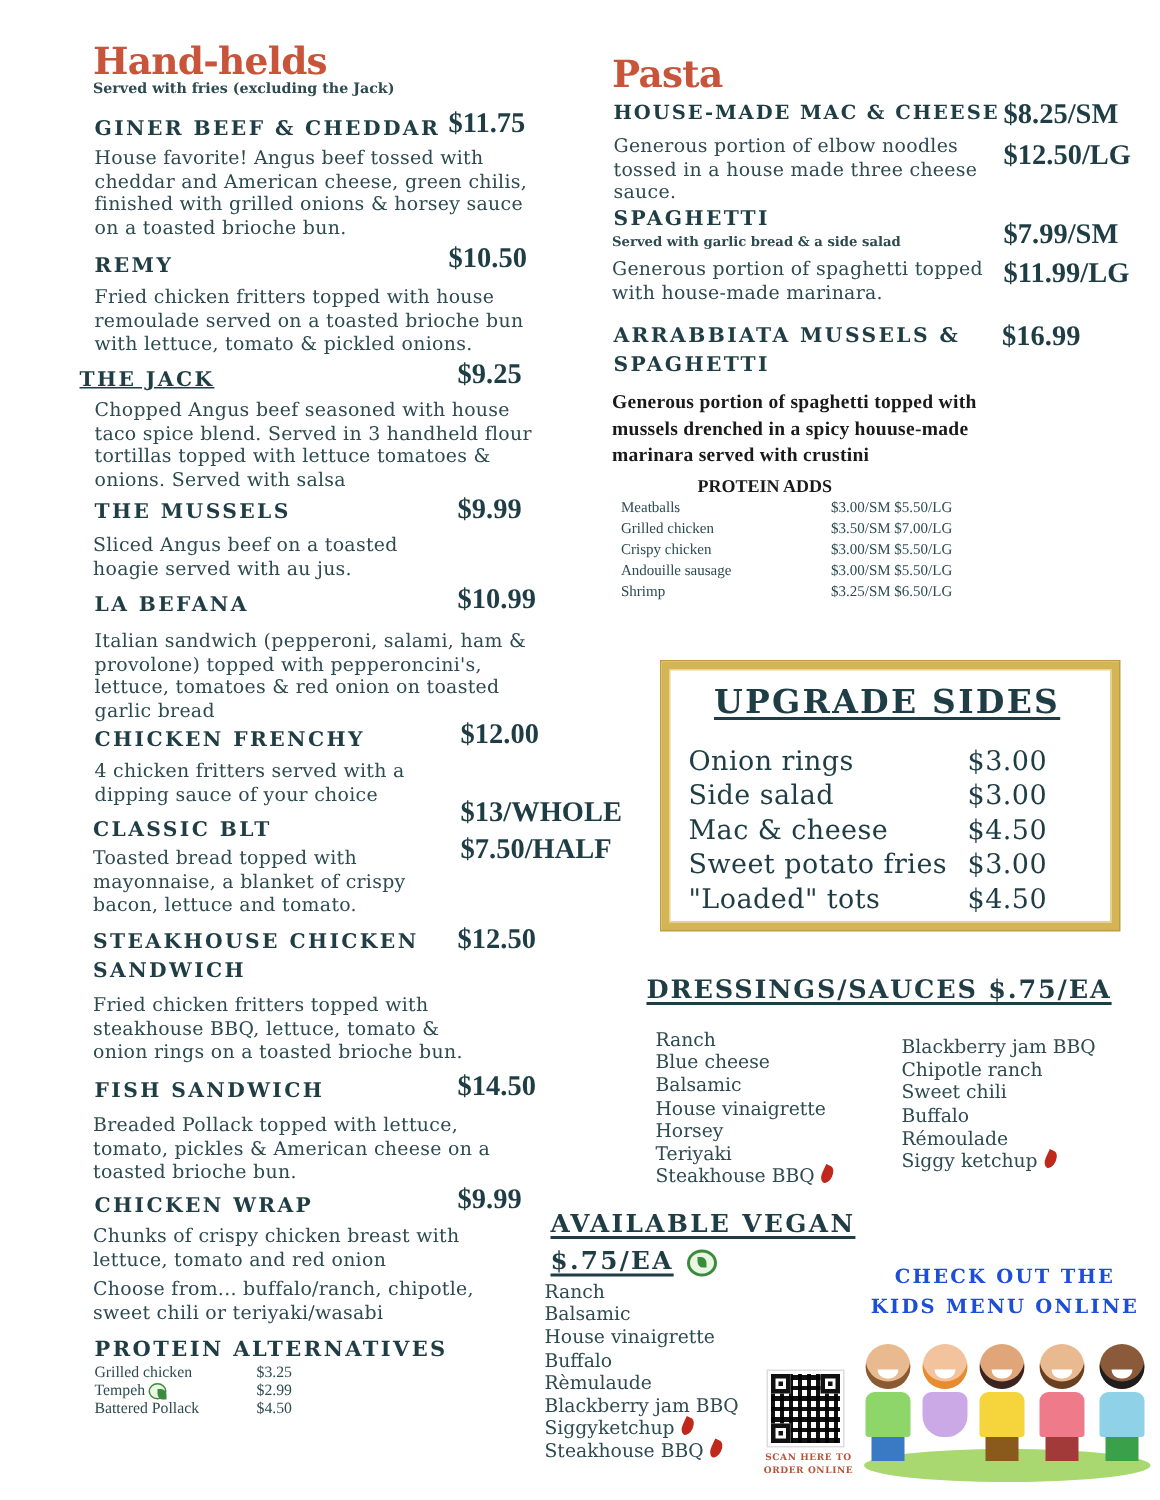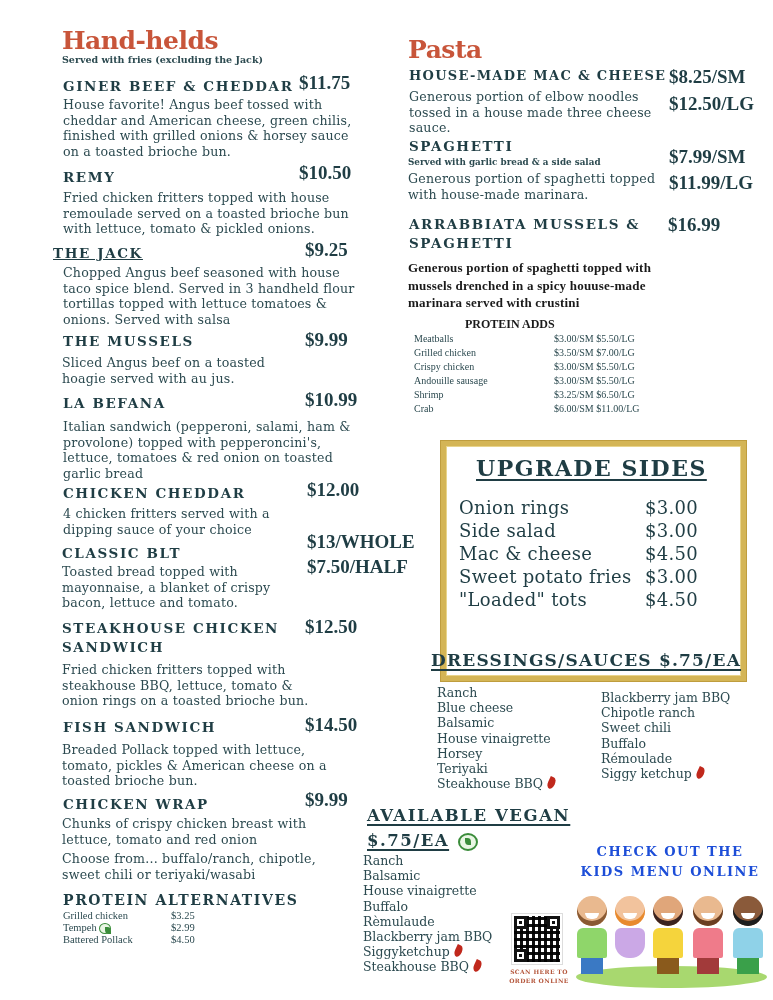--- a/index.html
+++ b/index.html
@@ -52,21 +52,21 @@
 <div class="abs desc" style="left:63px; top:265px; width:300px;">Chopped Angus beef seasoned with house taco spice blend. Served in 3 handheld flour tortillas topped with lettuce tomatoes &amp; onions. Served with salsa</div>
 
 <div class="abs item-name" style="left:63px; top:333px;">THE MUSSELS</div>
 <div class="abs price" style="left:305px; top:329px;">$9.99</div>
 <div class="abs desc" style="left:62px; top:355px; width:230px;">Sliced Angus beef on a toasted hoagie served with au jus.</div>
 
 <div class="abs item-name" style="left:63px; top:395px;">LA BEFANA</div>
 <div class="abs price" style="left:305px; top:389px;">$10.99</div>
 <div class="abs desc" style="left:63px; top:419px; width:300px;">Italian sandwich (pepperoni, salami, ham &amp; provolone) topped with pepperoncini's, lettuce, tomatoes &amp; red onion on toasted garlic bread</div>
 
-<div class="abs item-name" style="left:63px; top:485px;">CHICKEN CHEDDAR</div>
+<div class="abs item-name" style="left:63px; top:485px;">CHICKEN FRENCHY</div>
 <div class="abs price" style="left:307px; top:479px;">$12.00</div>
 <div class="abs desc" style="left:63px; top:506px; width:240px;">4 chicken fritters served with a dipping sauce of your choice</div>
 
 <div class="abs item-name" style="left:62px; top:545px;">CLASSIC BLT</div>
 <div class="abs price" style="left:307px; top:531px;">$13/WHOLE</div>
 <div class="abs price" style="left:307px; top:556px;">$7.50/HALF</div>
 <div class="abs desc" style="left:62px; top:564px; width:240px;">Toasted bread topped with mayonnaise, a blanket of crispy bacon, lettuce and tomato.</div>
 
 <div class="abs item-name" style="left:62px; top:620px;">STEAKHOUSE CHICKEN</div>
 <div class="abs item-name" style="left:62px; top:639px;">SANDWICH</div>
@@ -131,27 +131,23 @@
       <span>$3.00/SM $5.50/LG</span>
     </div>
   <div class="tiny-row" style="font-size:10px; line-height:14px;">
       <span style="width:140px;">Andouille sausage</span>
       <span>$3.00/SM $5.50/LG</span>
     </div>
   <div class="tiny-row" style="font-size:10px; line-height:14px;">
       <span style="width:140px;">Shrimp</span>
       <span>$3.25/SM  $6.50/LG</span>
     </div>
-  <div class="tiny-row" style="font-size:10px; line-height:14px;">
-      <span style="width:140px;">Crab</span>
-      <span>$6.00/SM $11.00/LG</span>
-    </div>
-</div>
-
-<div class="abs gold-frame" style="left:441px; top:441px; width:305px; height:240px;">
+</div>
+
+<div class="abs gold-frame" style="left:441px; top:441px; width:305px; height:179px;">
   <div class="underline-title" style="position:absolute; left:30px; top:9px; font-size:22px;">UPGRADE SIDES</div>
   <div style="position:absolute; left:13px; top:50px;">
     <div class="upg-row">
         <span class="n">Onion rings</span>
         <span>$3.00</span>
       </div>
     <div class="upg-row">
         <span class="n">Side salad</span>
         <span>$3.00</span>
       </div>

